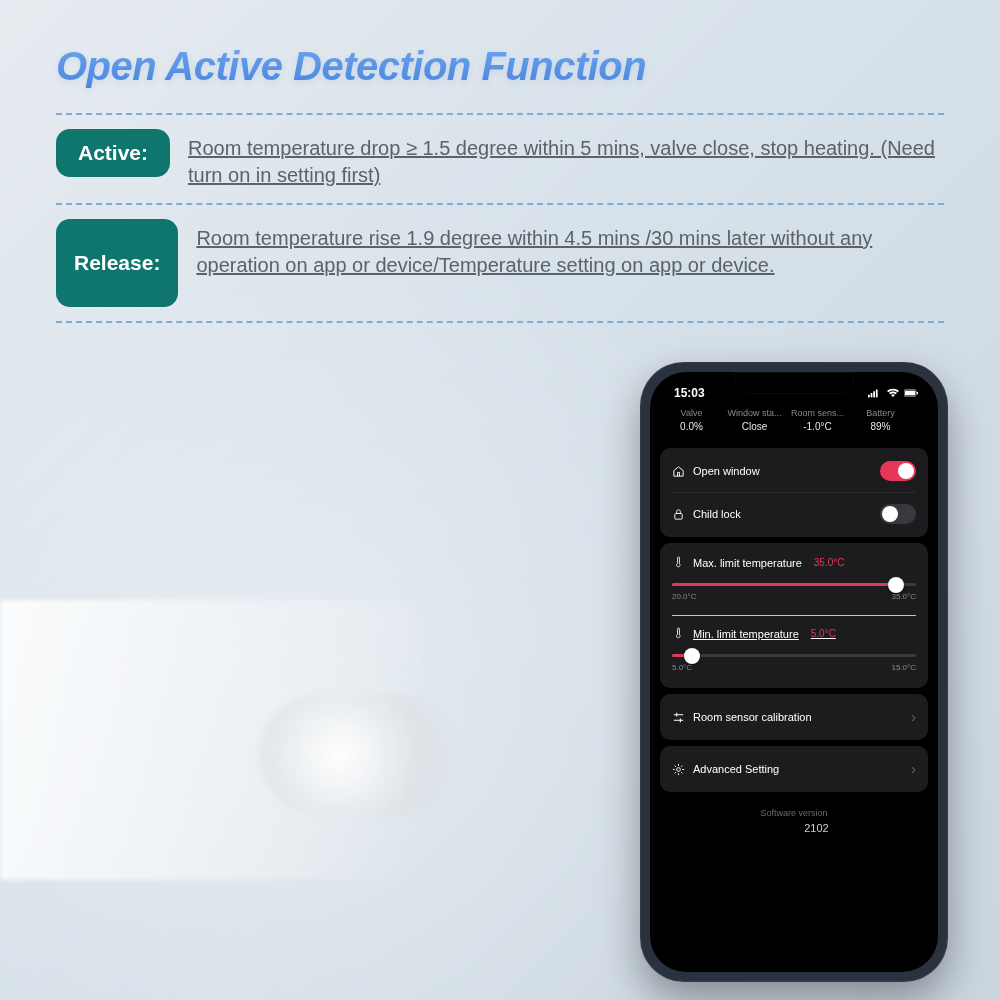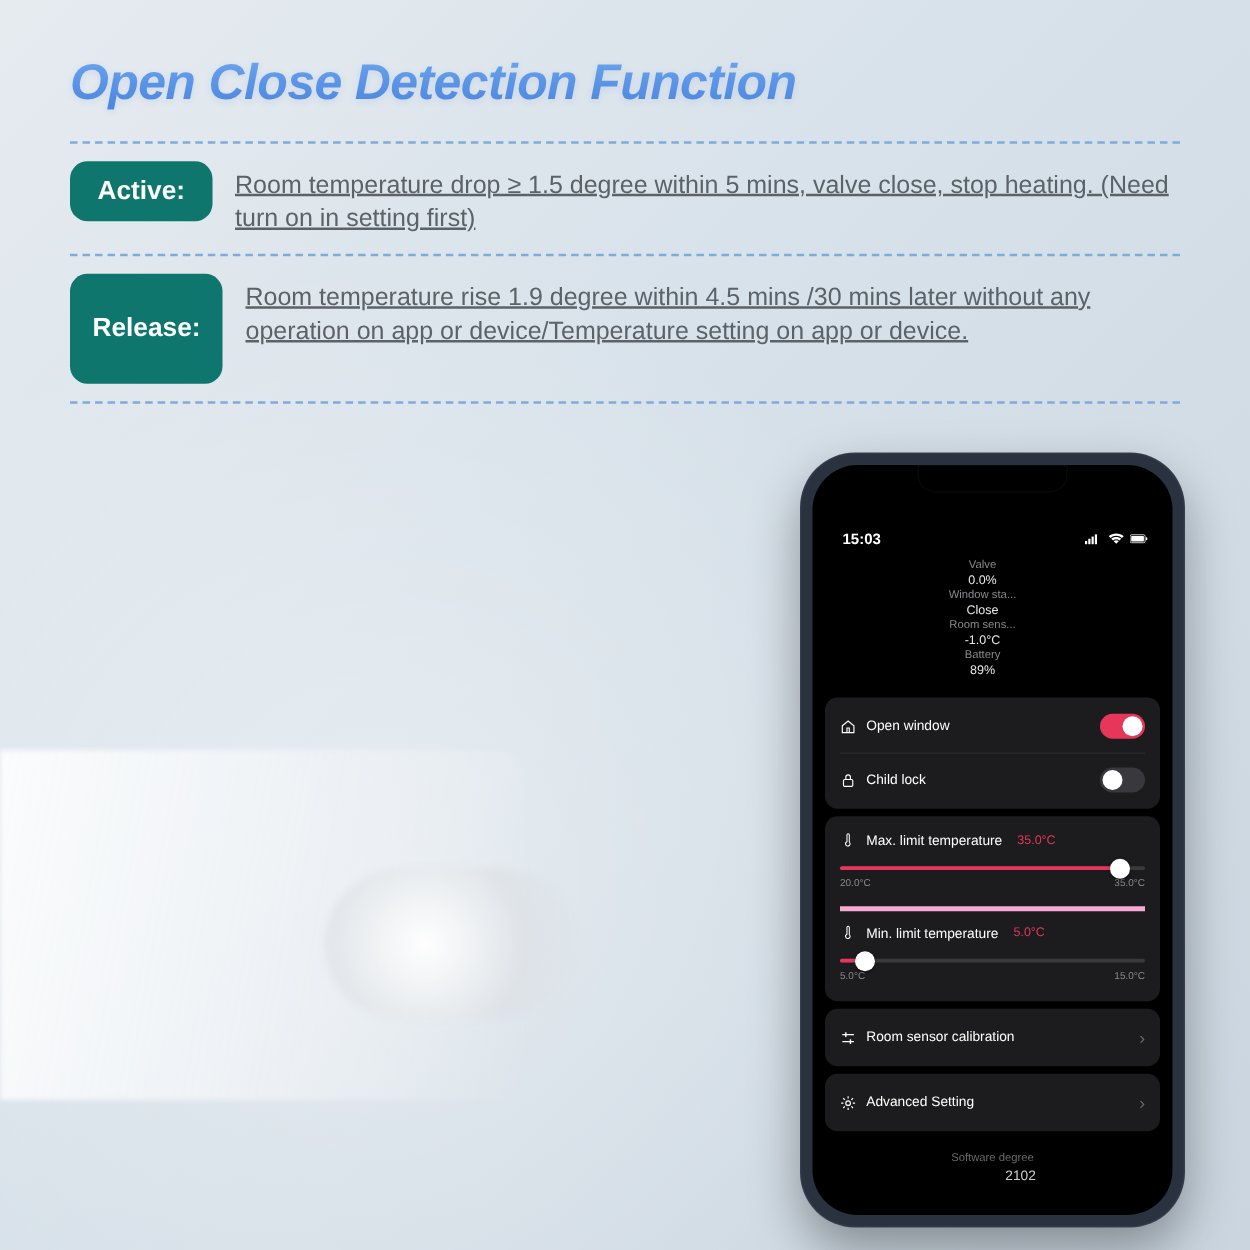--- a/index.html
+++ b/index.html
@@ -110,35 +110,33 @@
   background: #000;
   border-radius: 0 0 14px 14px;
   z-index: 10;
   border: 1px solid #0a0a0a;
 }
 .status-bar {
   display: flex; justify-content: space-between; align-items: center;
   padding: 10px 20px 0 24px;
   font-size: 12px; font-weight: 600;
   height: 32px;
-  margin-top: 38px;
 }
 .status-icons { display: flex; gap: 4px; align-items: center; }
 .status-icons svg { width: 14px; height: 10px; }
 .screen-header {
   display: flex; justify-content: space-between; align-items: center;
   padding: 10px 16px 8px 16px;
 }
 .screen-header .hdr-title { font-size: 14px; font-weight: 500; }
 .screen-header .hdr-icon { width: 20px; display:flex; justify-content:center; color:#fff; }
 .stats-row {
   display: flex; justify-content: space-around;
   padding: 4px 26px 10px 10px;
   font-size: 9px;
-  flex-direction: column;
 }
 .stat { text-align: center; flex:1; }
 .stat-label { color: #8a8a8e; margin-bottom: 3px; white-space: nowrap; overflow:hidden; text-overflow:ellipsis; }
 .stat-value { color: #e8e8ea; font-size: 10px; }
 .card {
   background: #1c1c1e;
   margin: 6px 10px;
   border-radius: 10px;
   padding: 2px 12px;
 }
@@ -181,21 +179,21 @@
 .sw-num { text-align:center; color:#d0d0d2; font-size:11px; padding-bottom:14px;margin-left:45px; }
 </style>
 </head>
 <body>
 
 <div class="background-blur"></div>
 <div class="radiator-hint"></div>
 <div class="valve-hint"></div>
 
 <div class="content">
-  <h1 class="title">Open Close Detection Function</h1>
+  <h1 class="title">Open Active Detection Function</h1>
   <hr class="divider">
   <div class="row">
     <div class="pill">Active:</div>
     <div class="desc">Room temperature drop ≥ 1.5 degree within 5 mins, valve close, stop heating. (Need turn on in setting first)</div>
   </div>
   <hr class="divider">
   <div class="row">
     <div class="pill tall">Release:</div>
     <div class="desc">Room temperature rise 1.9 degree within 4.5 mins /30 mins later without any operation on app or device/Temperature setting on app or device.</div>
   </div>
@@ -286,21 +284,21 @@
         <div class="slider-track">
           <div class="slider-fill" style="width:92%"></div>
           <div class="slider-thumb" style="left:92%"></div>
         </div>
         <div class="slider-labels">
           <span>20.0°C</span>
           <span>35.0°C</span>
         </div>
       </div>
 
-      <div class="card-row" style="border-top:4px solid #f9a8d4; padding-bottom:2px;">
+      <div class="card-row" style="border-top:1px solid #f9a8d4; padding-bottom:2px;text-decoration:underline;">
         <div class="card-row-left">
           <svg viewBox="0 0 14 14">
               <path d="M6 2 V8 C5 8.5 4.5 9.5 5 10.5 C5.5 11.7 7 12 8 11.2 C9 10.4 8.8 9 8 8.3 V2 C8 1.4 7.6 1 7 1 C6.4 1 6 1.4 6 2 Z" stroke="#fff" stroke-width="0.9" fill="none"></path>
             </svg>
           <span>Min. limit temperature</span>
           <span class="temp-value">5.0°C</span>
         </div>
       </div>
       <div class="slider-wrap">
         <div class="slider-track">
@@ -332,16 +330,16 @@
           <svg viewBox="0 0 14 14">
               <circle cx="7" cy="7" r="2" stroke="#fff" stroke-width="1" fill="none"></circle>
               <path d="M7 1 V3 M7 11 V13 M1 7 H3 M11 7 H13 M2.8 2.8 L4.2 4.2 M9.8 9.8 L11.2 11.2 M11.2 2.8 L9.8 4.2 M4.2 9.8 L2.8 11.2" stroke="#fff" stroke-width="1"></path>
             </svg>
           <span>Advanced Setting</span>
         </div>
         <span class="chev">›</span>
       </div>
     </div>
 
-    <div class="sw-version">Software degree</div>
+    <div class="sw-version">Software version</div>
     <div class="sw-num">2102</div>
   </div>
 </div>
 
 </body></html>

